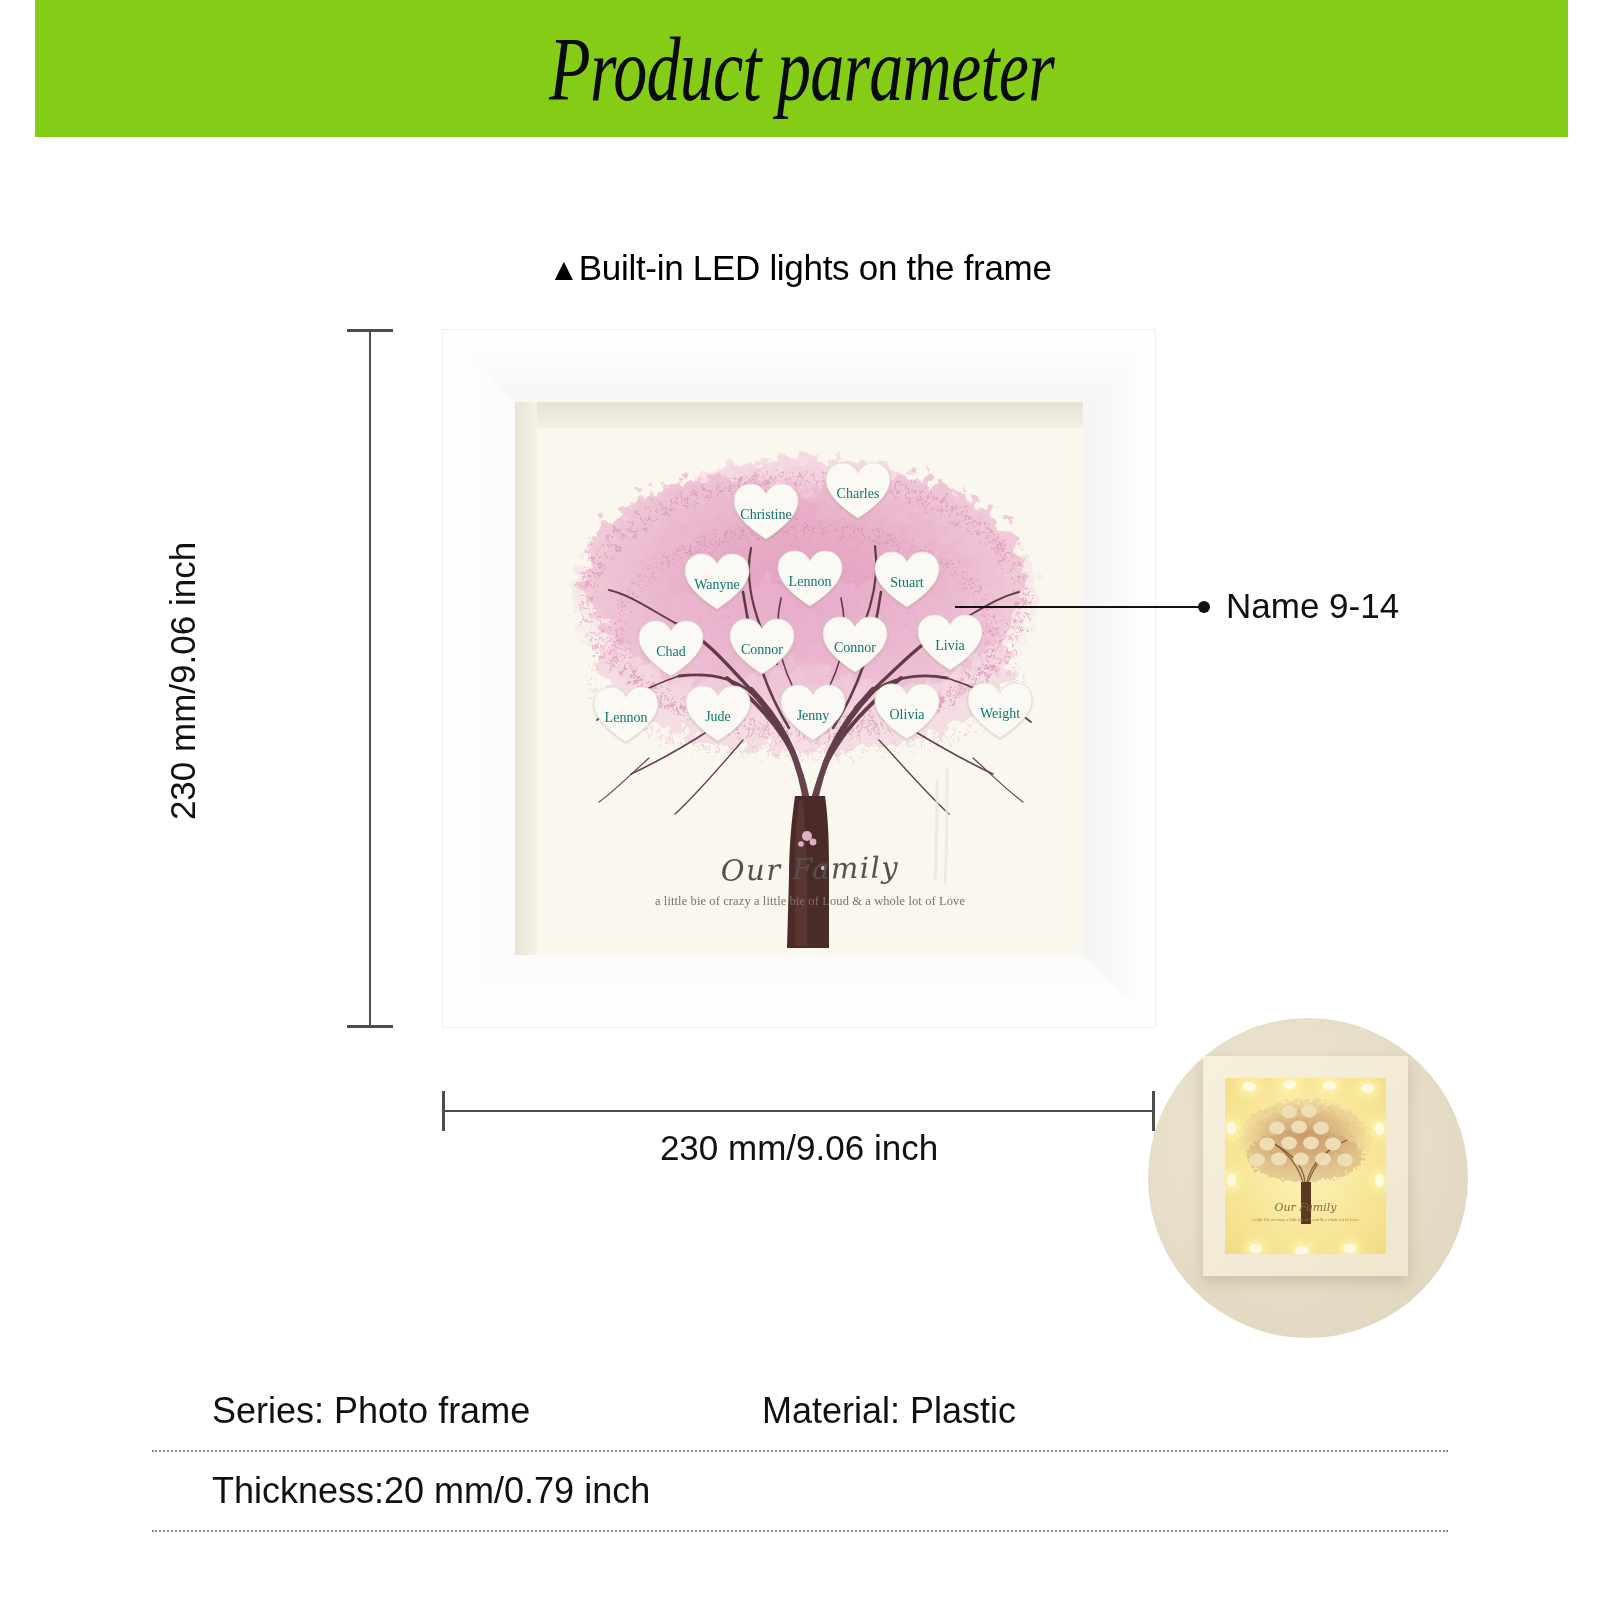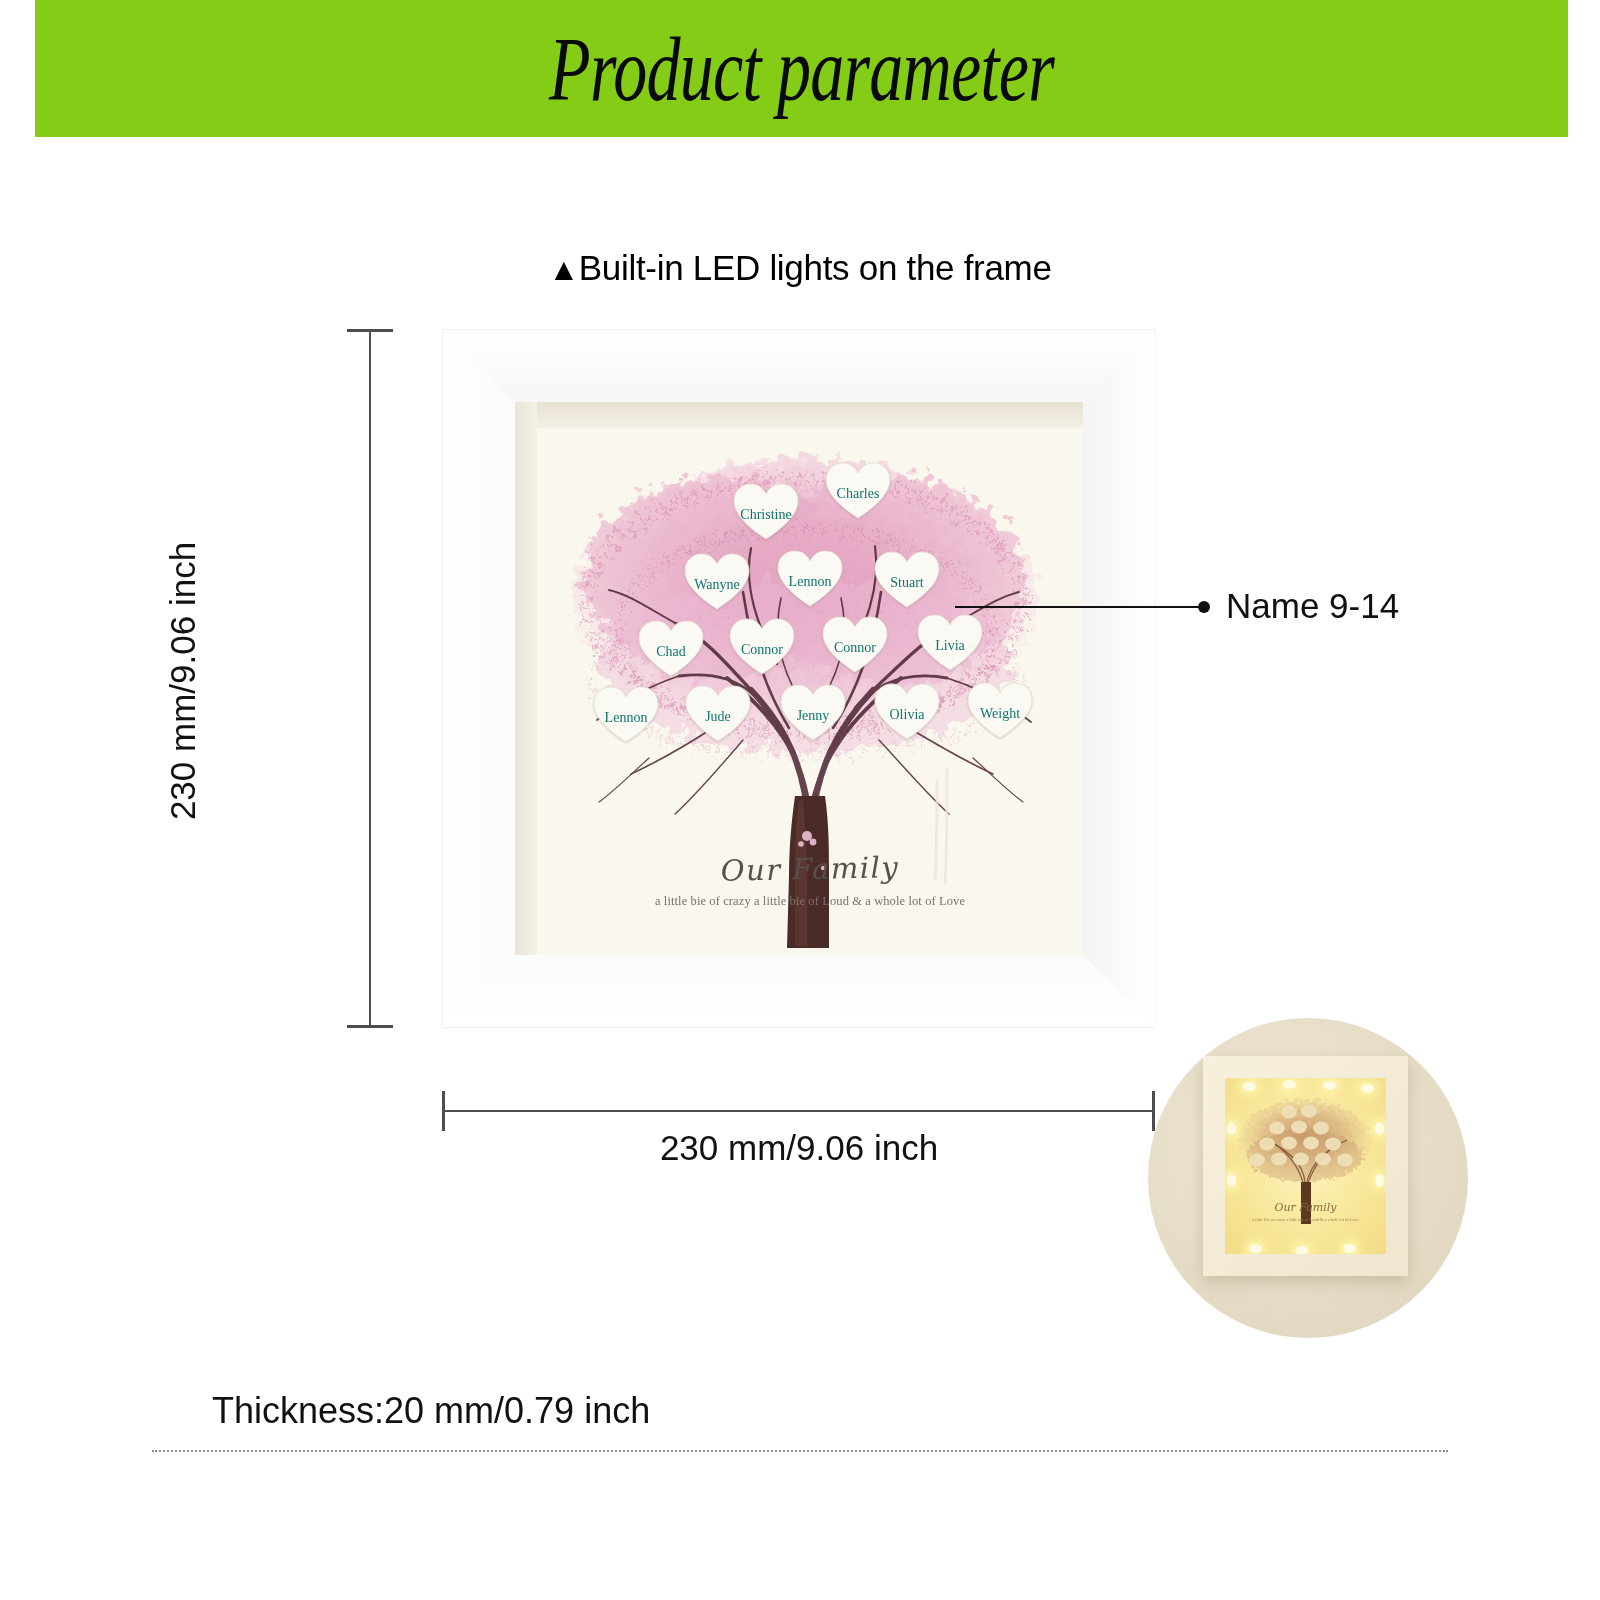--- a/index.html
+++ b/index.html
@@ -474,15 +474,19 @@
       <div class="led-dot" style="left:150px;top:96px;width:9px;height:13px;"></div>
       <div class="led-dot" style="left:24px;top:166px;"></div>
       <div class="led-dot" style="left:70px;top:168px;"></div>
       <div class="led-dot" style="left:118px;top:166px;"></div>
     </div>
   </div>
 </div>
 
 <div id="spec-table">
   <div class="spec-row">
+    <div class="spec-cell c1">Series: Photo frame</div>
+    <div class="spec-cell c2">Material: Plastic</div>
+  </div>
+  <div class="spec-row">
     <div class="spec-cell c1">Thickness:20 mm/0.79 inch</div>
   </div>
 </div>
 
 </body></html>

